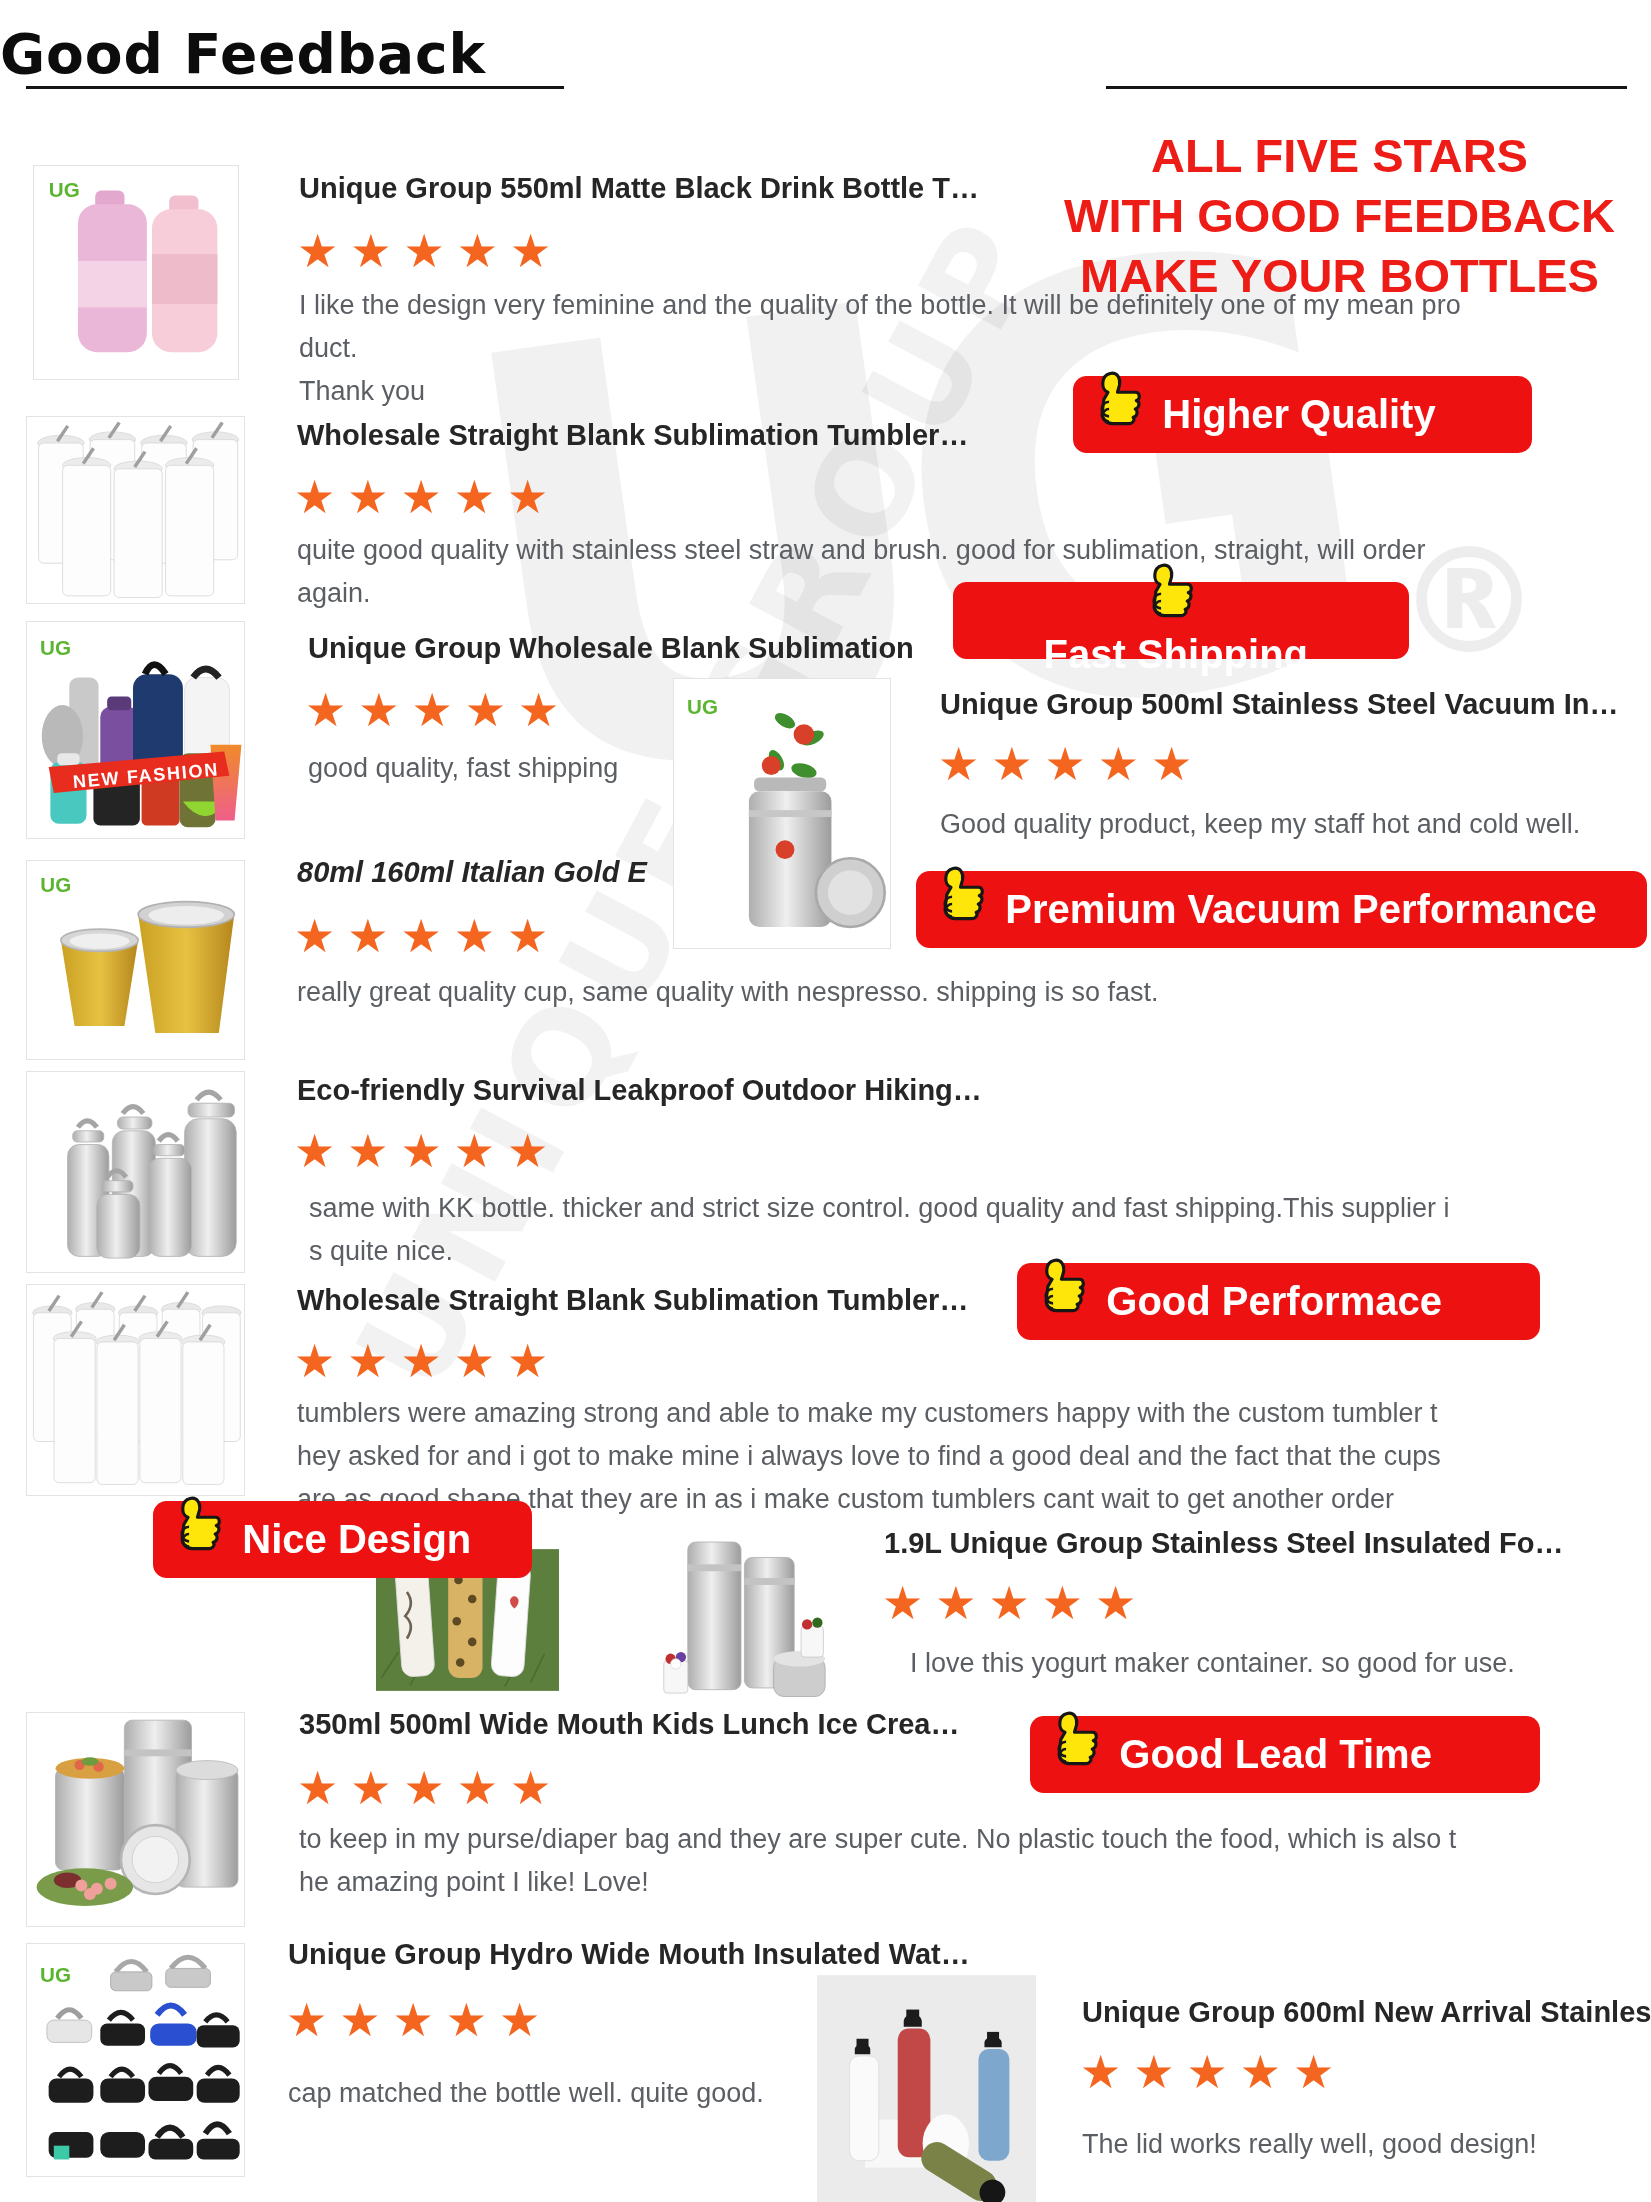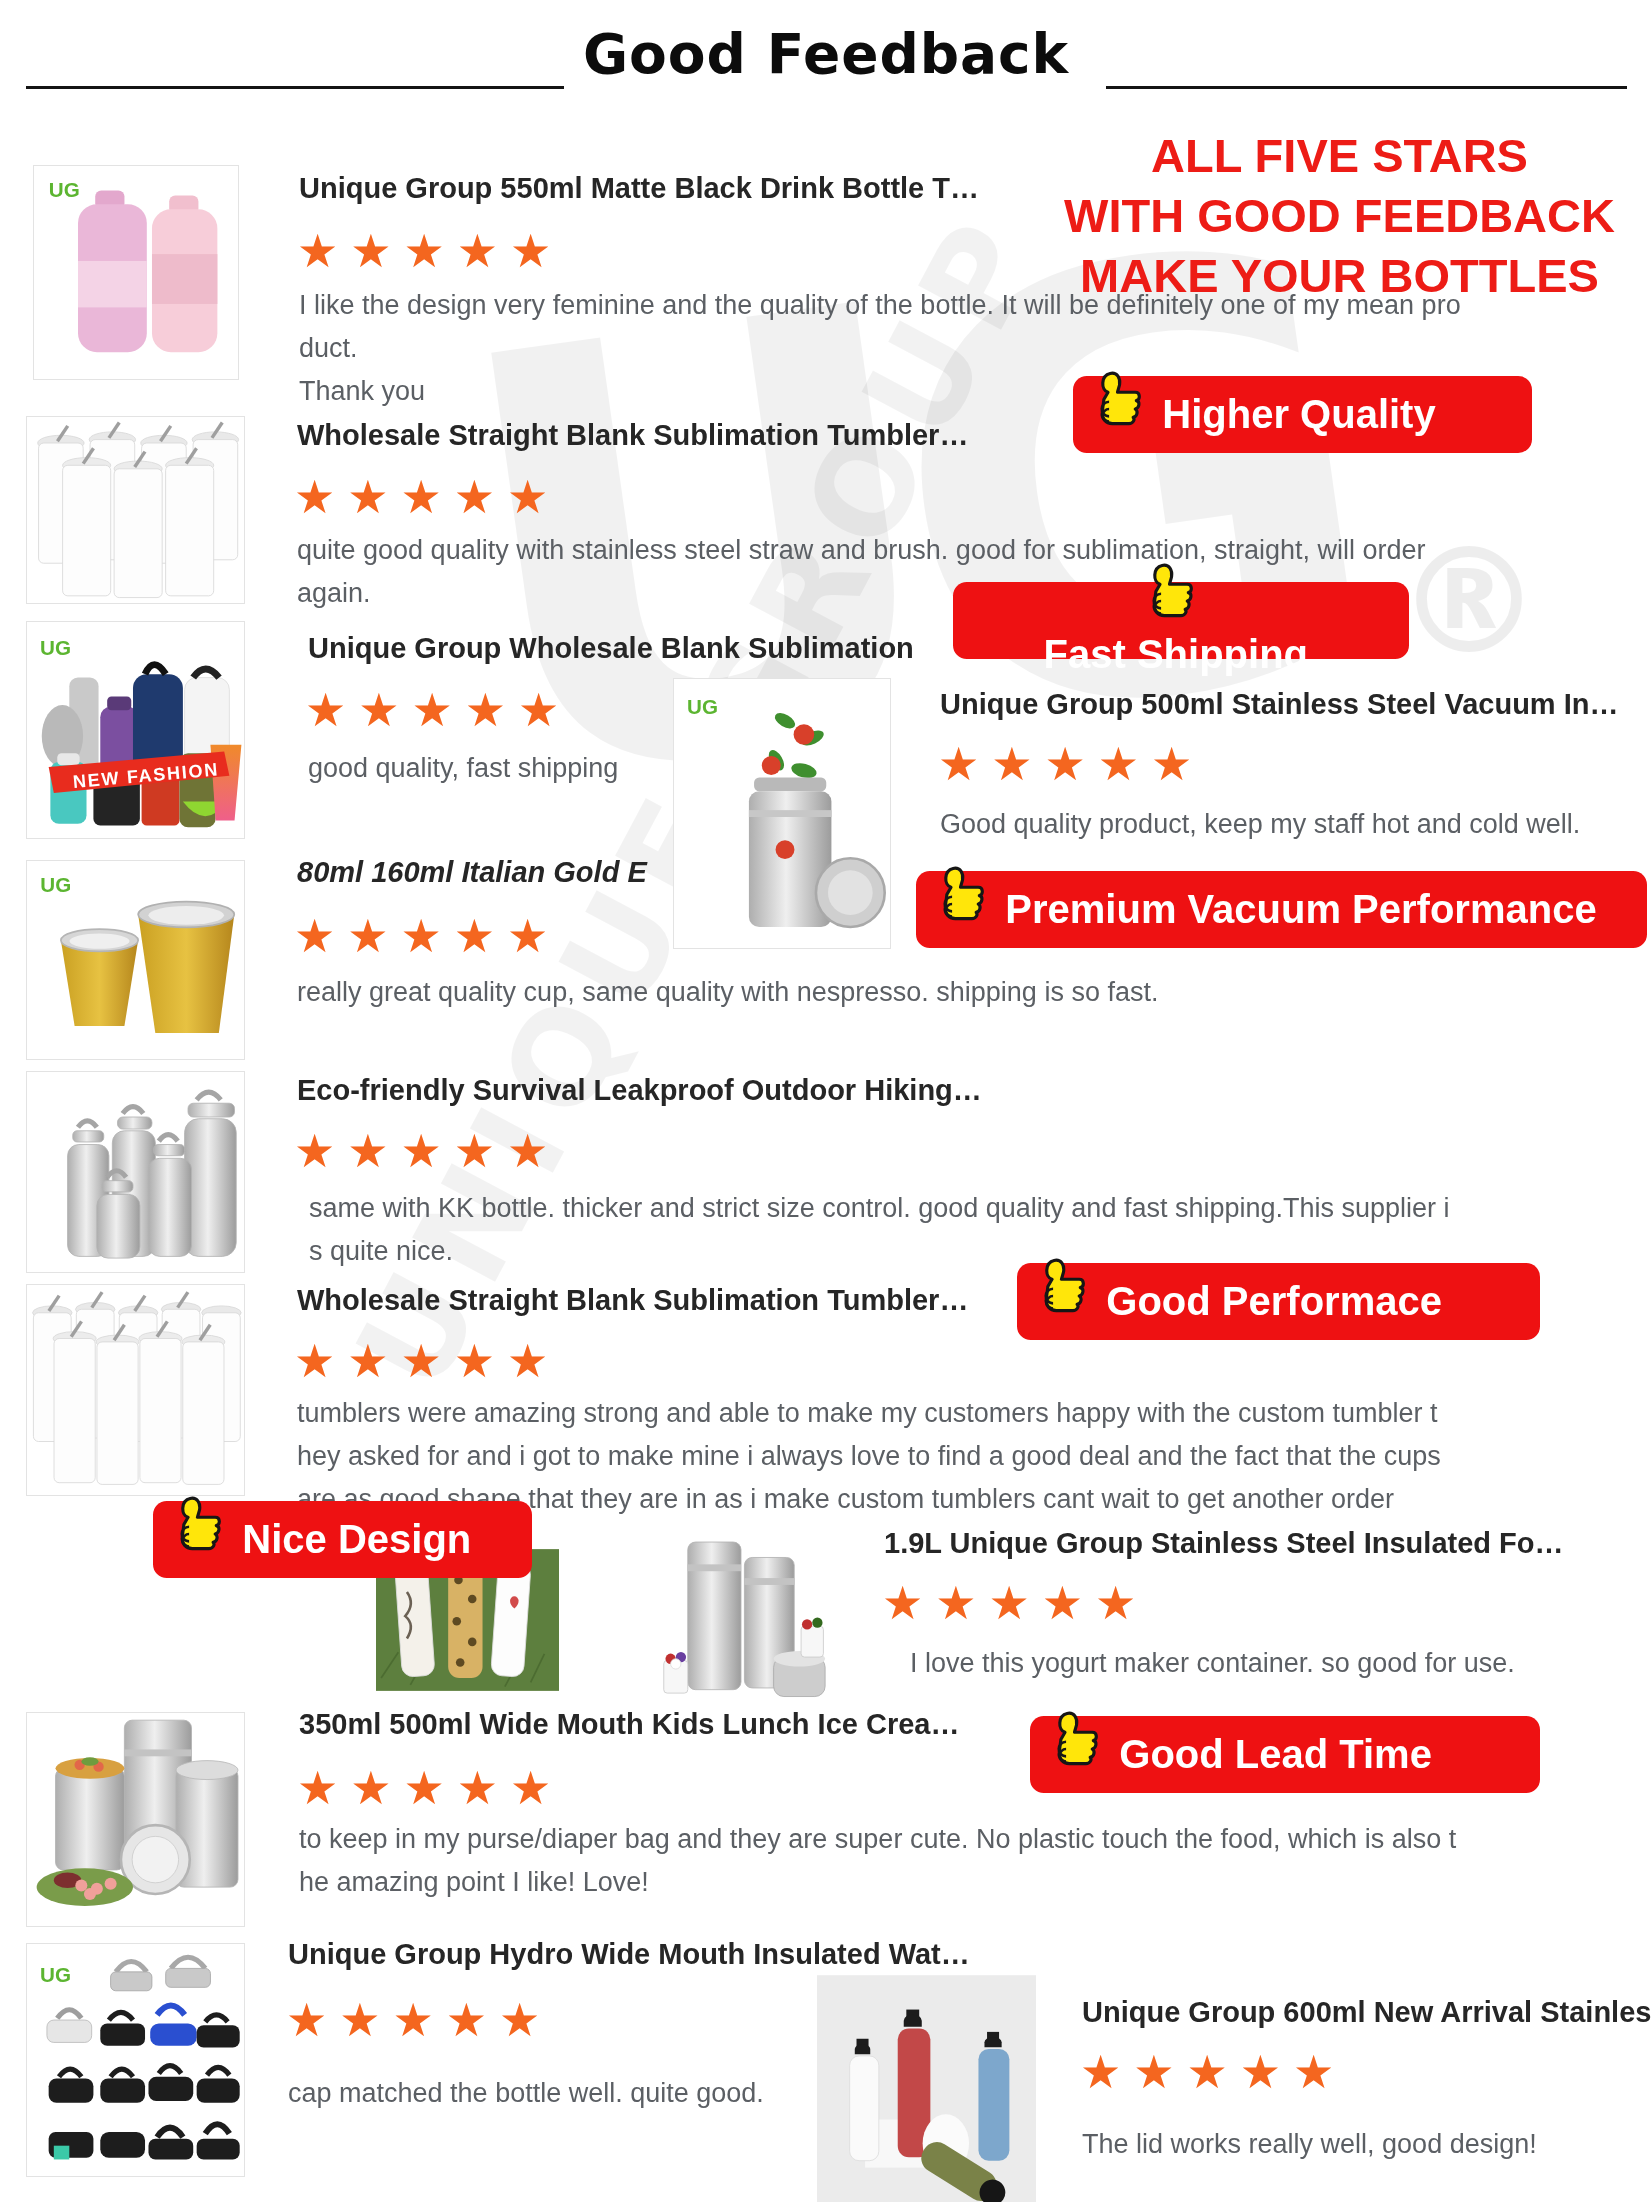--- a/index.html
+++ b/index.html
@@ -1,18 +1,18 @@
 <!DOCTYPE html>
 <html style="font-size:13.8px"><head>
 <meta charset="utf-8">
 <style>
   html,body{margin:0;padding:0;background:#fff;}
   body{width:1652px;height:2203px;position:relative;overflow:hidden;
        font-family:"Liberation Sans",sans-serif;}
-  .page-title{position:absolute;top:22.4px;left:0;width:100%;text-align:center;
+  .page-title{position:absolute;top:22.4px;left:0;width:100%;
     font-family:"DejaVu Sans",sans-serif;font-weight:bold;font-size:55px;color:#0c0c0c;
     letter-spacing:0.9px;z-index:3;}
   .title-line{position:absolute;top:86px;height:3.4px;background:#141414;z-index:3;}
   .slogan{position:absolute;left:1032px;top:126px;width:615px;text-align:center;
     font-weight:bold;font-size:47px;line-height:60px;color:#ed1c16;z-index:4;}
   .rtitle{position:absolute;font-size:29px;font-weight:bold;color:#262626;
     white-space:nowrap;overflow:hidden;z-index:3;}
   .stars{position:absolute;font-family:"DejaVu Sans",sans-serif;font-size:46px;
     color:#f4661f;letter-spacing:12px;z-index:3;line-height:52px;}
   .rtext{position:absolute;font-size:27px;color:#5b5f64;line-height:43px;z-index:3;}

